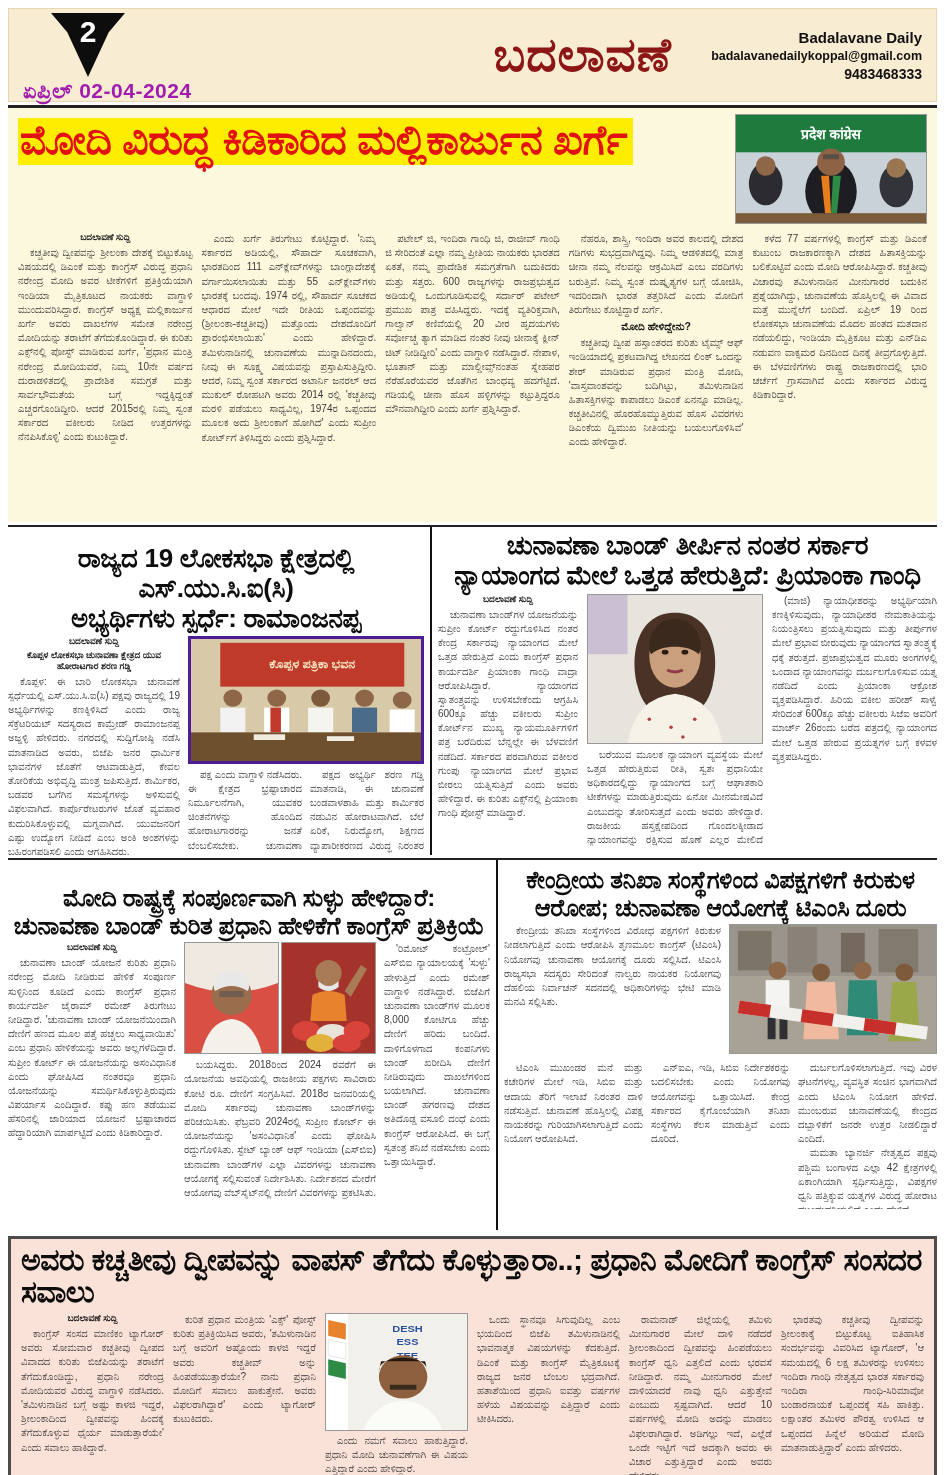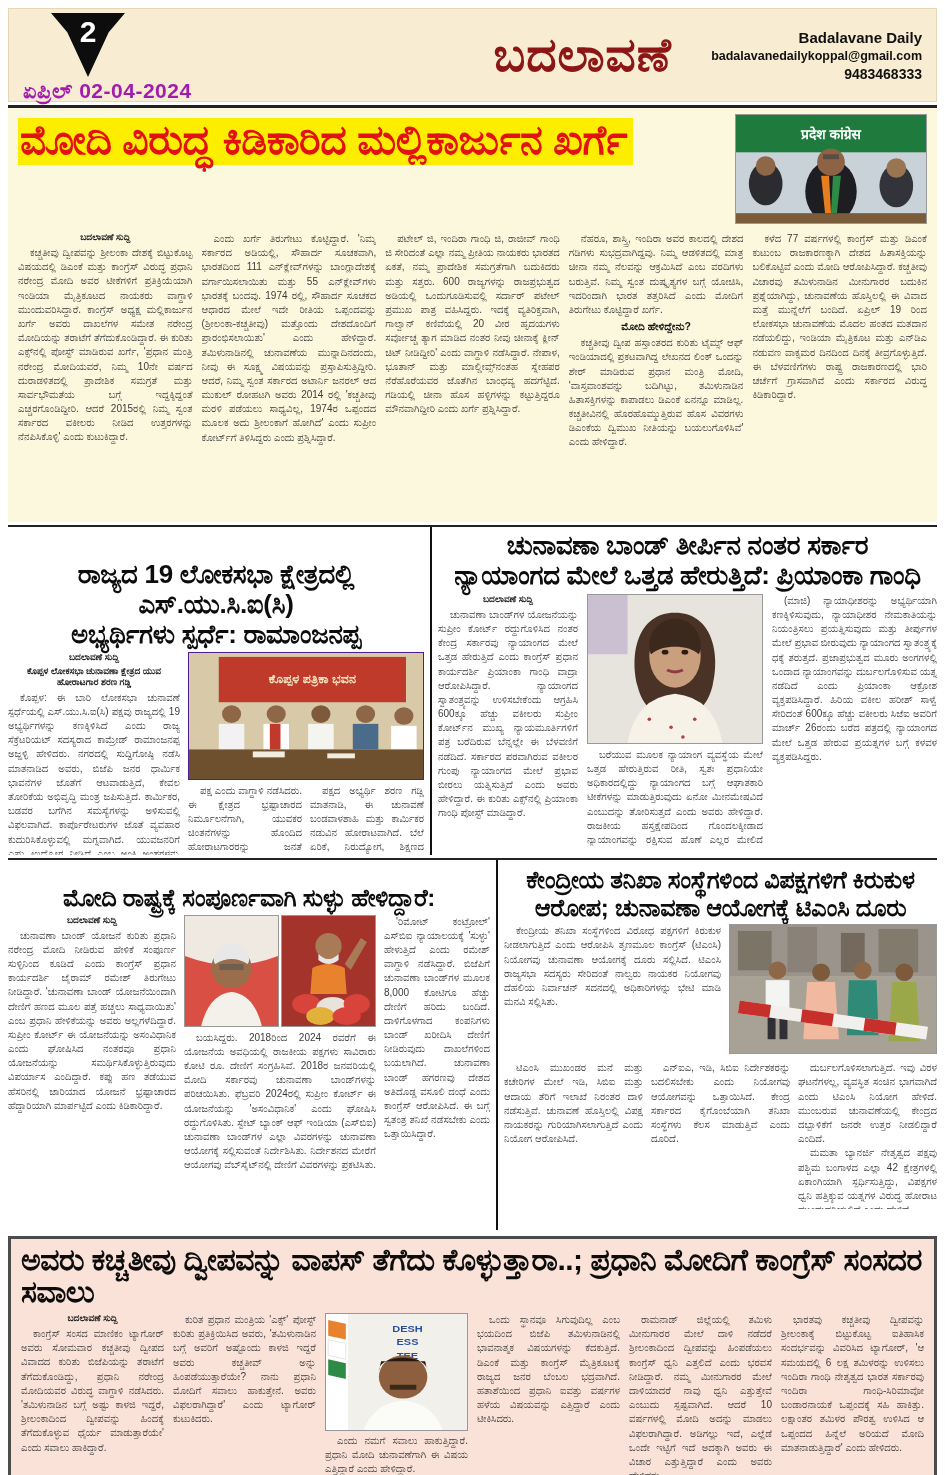--- a/index.html
+++ b/index.html
@@ -37,25 +37,25 @@
   .lead-photo { width:192px; height:110px; border:1px solid #999; flex:none; }
   .lead-cols { display:flex; gap:9px; margin-top:8px; height:288px; }
   .lead-cols .col { flex:1; }
 
   
   .midrow { display:flex; height:328px; overflow:hidden; }
   .vdiv { width:2px; background:#111; margin:0 6px; flex:none; }
   .art-head { font-size:26px; font-weight:bold; color:#0d0d0d; text-align:center; line-height:1.15; letter-spacing:-0.3px; }
   .art-head.sm { font-size:24px; }
 
-  .ml { width:416px; flex:none; padding-top:0;margin-top:33px; }
+  .ml { width:416px; flex:none; padding-top:17px; }
   .ml-body { display:flex; gap:8px; margin-top:2px; height:250px; }
   .ml-c1 { width:172px; flex:none; }
   .ml-right { flex:1; }
-  .ml-photo { width:100%; height:128px; border:1px solid #4c1d95; }
+  .ml-photo { width:100%; height:128px; border:3px solid #4c1d95; }
   .ml-two { display:flex; gap:8px; margin-top:4px; height:112px; }
   .ml-two .col { flex:1; }
 
   .mr { flex:1; padding-top:4px; }
   .mr-body { display:flex; gap:9px; margin-top:3px; height:252px; }
   .mr-c1 { width:140px; flex:none; }
   .mr-c2 { width:176px; flex:none; }
   .mr-photo { width:100%; height:128px; border:1px solid #999; }
   .mr-c3 { flex:1; }
 
@@ -232,20 +232,21 @@
         </div>
       </div>
     </article>
   </div>
   <div class="hrule thin"></div>
 
   <div class="thirdrow">
 
     <article class="tl">
       <div class="art-head sm">ಮೋದಿ ರಾಷ್ಟ್ರಕ್ಕೆ ಸಂಪೂರ್ಣವಾಗಿ ಸುಳ್ಳು ಹೇಳಿದ್ದಾರೆ:</div>
+      <div class="art-head sm">ಚುನಾವಣಾ ಬಾಂಡ್ ಕುರಿತ ಪ್ರಧಾನಿ ಹೇಳಿಕೆಗೆ ಕಾಂಗ್ರೆಸ್ ಪ್ರತಿಕ್ರಿಯೆ</div>
       <div class="tl-body">
         <div class="tl-c1 col">
           <div class="byline">ಬದಲಾವಣೆ ಸುದ್ದಿ</div>
           <p class="bodytxt">ಚುನಾವಣಾ ಬಾಂಡ್ ಯೋಜನೆ ಕುರಿತು ಪ್ರಧಾನಿ ನರೇಂದ್ರ ಮೋದಿ ನೀಡಿರುವ ಹೇಳಿಕೆ ಸಂಪೂರ್ಣ ಸುಳ್ಳಿನಿಂದ ಕೂಡಿದೆ ಎಂದು ಕಾಂಗ್ರೆಸ್ ಪ್ರಧಾನ ಕಾರ್ಯದರ್ಶಿ ಜೈರಾಮ್ ರಮೇಶ್ ತಿರುಗೇಟು ನೀಡಿದ್ದಾರೆ. 'ಚುನಾವಣಾ ಬಾಂಡ್ ಯೋಜನೆಯಿಂದಾಗಿ ದೇಣಿಗೆ ಹಣದ ಮೂಲ ಪತ್ತೆ ಹಚ್ಚಲು ಸಾಧ್ಯವಾಯಿತು' ಎಂಬ ಪ್ರಧಾನಿ ಹೇಳಿಕೆಯನ್ನು ಅವರು ಅಲ್ಲಗಳೆದಿದ್ದಾರೆ. ಸುಪ್ರೀಂ ಕೋರ್ಟ್ ಈ ಯೋಜನೆಯನ್ನು ಅಸಂವಿಧಾನಿಕ ಎಂದು ಘೋಷಿಸಿದ ನಂತರವೂ ಪ್ರಧಾನಿ ಯೋಜನೆಯನ್ನು ಸಮರ್ಥಿಸಿಕೊಳ್ಳುತ್ತಿರುವುದು ವಿಪರ್ಯಾಸ ಎಂದಿದ್ದಾರೆ. ಕಪ್ಪು ಹಣ ತಡೆಯುವ ಹೆಸರಿನಲ್ಲಿ ಜಾರಿಯಾದ ಯೋಜನೆ ಭ್ರಷ್ಟಾಚಾರದ ಹೆದ್ದಾರಿಯಾಗಿ ಮಾರ್ಪಟ್ಟಿದೆ ಎಂದು ಕಿಡಿಕಾರಿದ್ದಾರೆ.</p>
         </div>
         <div class="tl-mid col">
           <div class="tl-photos">
             <div class="ph">
               <svg width="100%" height="100%" viewBox="0 0 92 110" preserveAspectRatio="none">
                 <rect width="92" height="110" fill="#d94f43"></rect>

